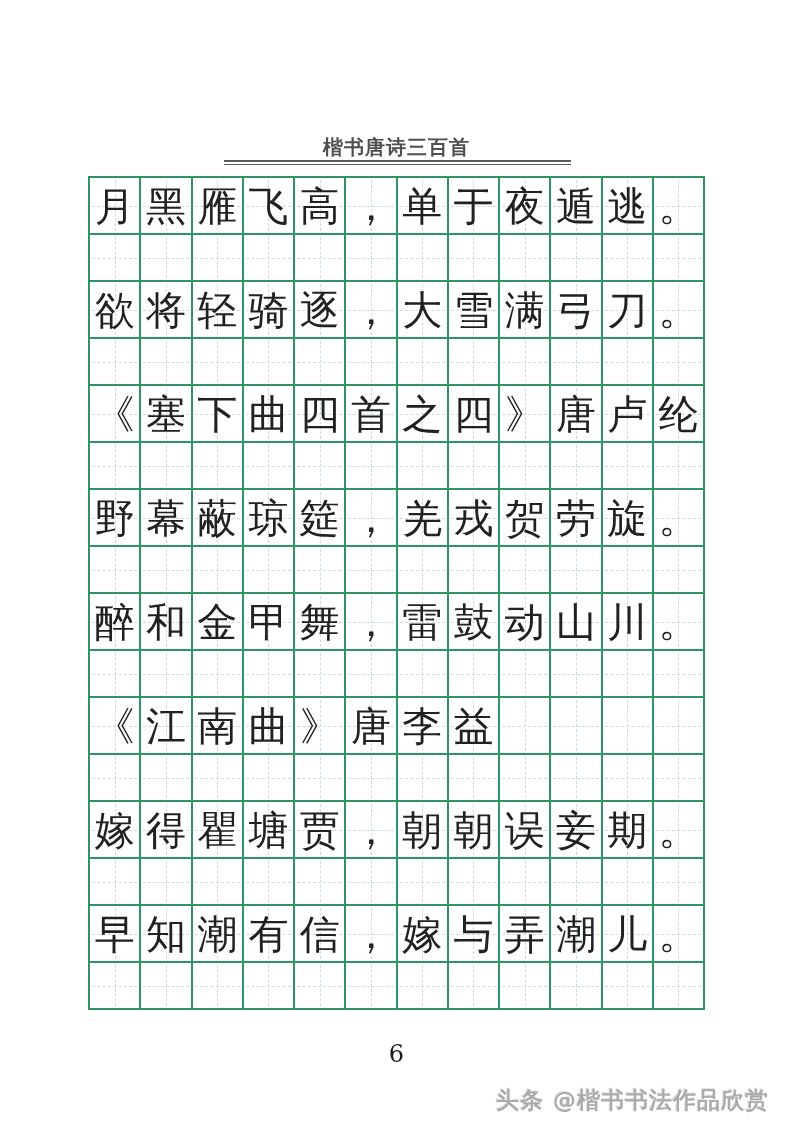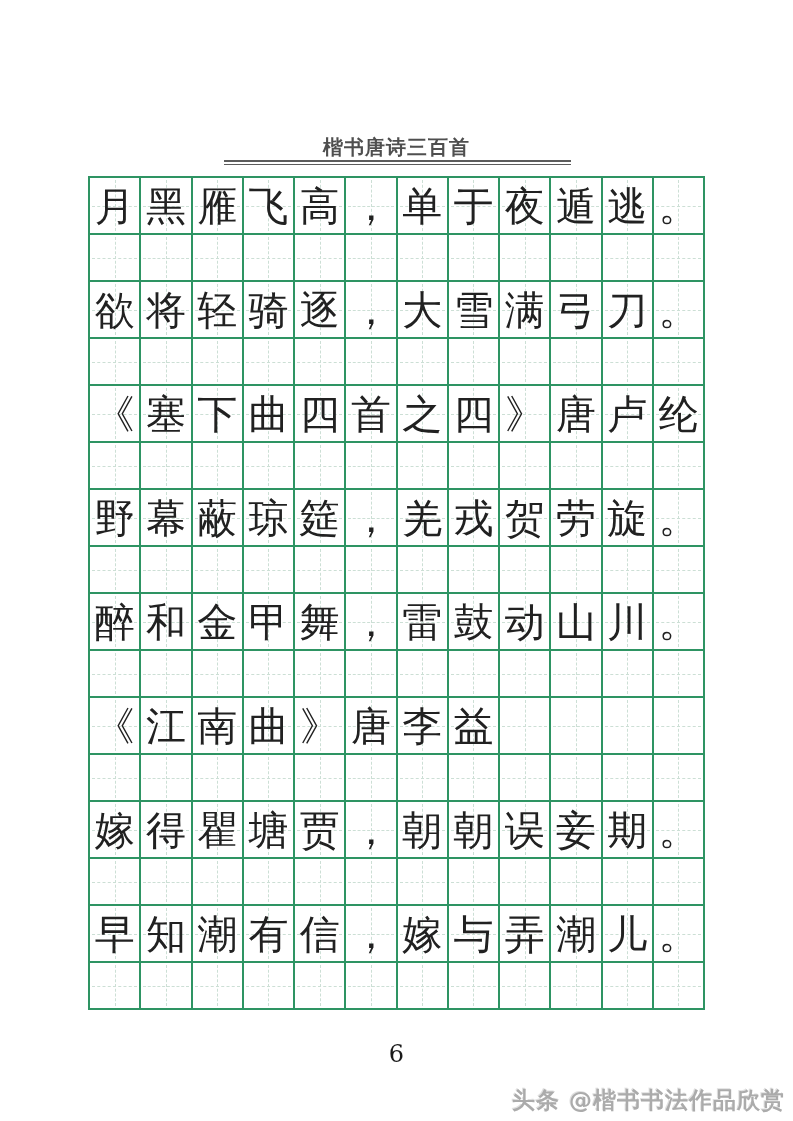--- a/index.html
+++ b/index.html
@@ -81,21 +81,21 @@
     left: 0;
     width: 100%;
     text-align: center;
     font-family: "DejaVu Serif", serif;
     font-size: 24px;
     color: #1a1a1a;
   }
   .watermark {
     position: absolute;
     top: 1085px;
-    right: 8px;
+    right: 24px;
     font-size: 23px;
     font-weight: 700;
     letter-spacing: 1px;
     color: var(--watermark-color, #ababab);
     text-shadow: 2px 2px 0 #ffffff, -1px -1px 0 #e0e0e0;
   }
 </style>
 </head>
 <body>
 

